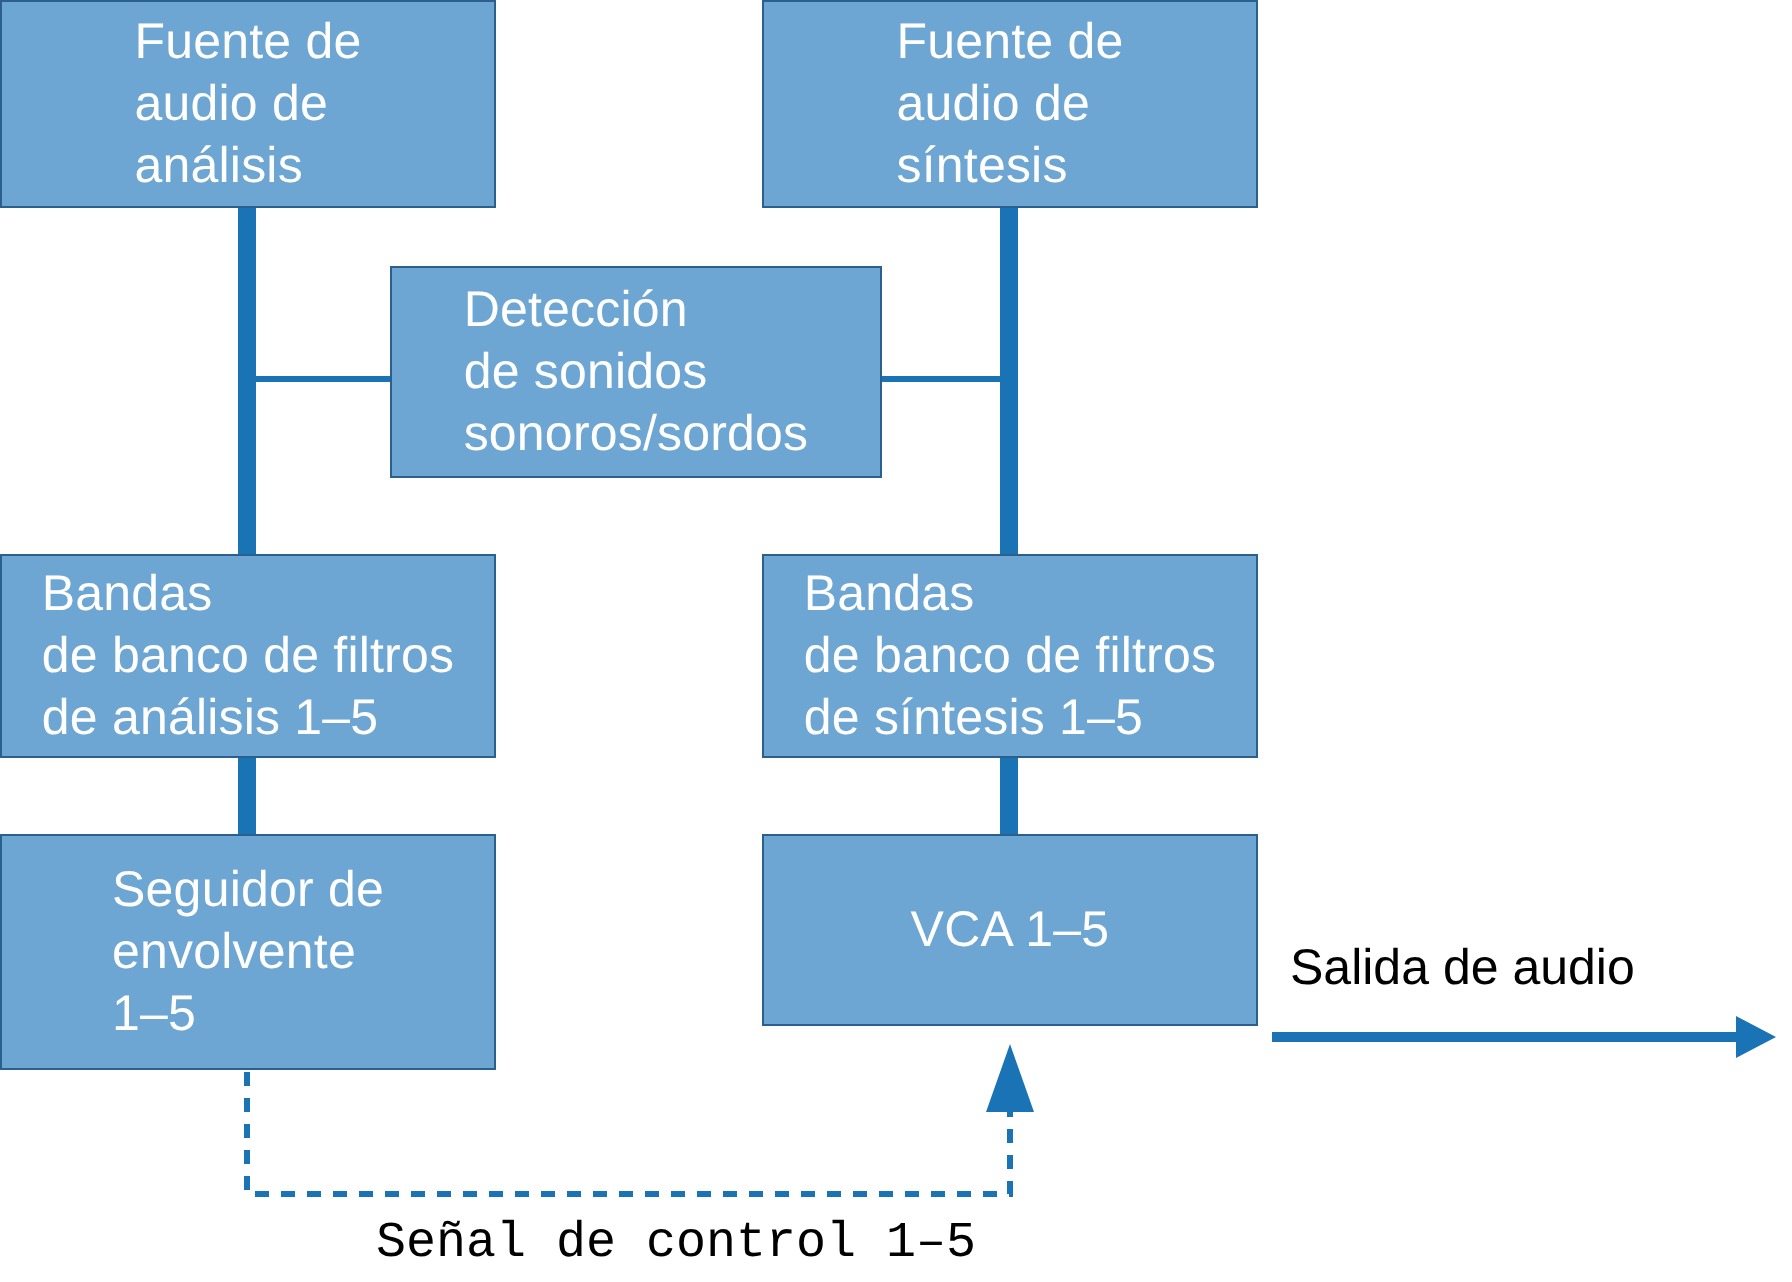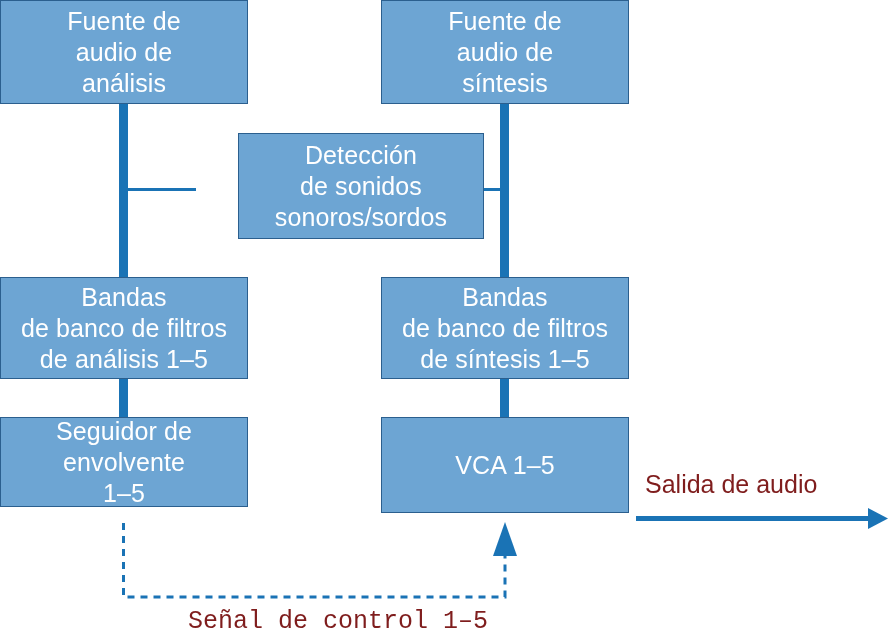--- a/index.html
+++ b/index.html
@@ -22,39 +22,39 @@
     height: 641px;
   }
   .node {
     position: absolute;
     background: #6da5d3;
     border: 1px solid #2b5f8e;
     color: #ffffff;
     display: flex;
     align-items: center;
     justify-content: center;
-    text-align: center;
+    text-align: left;
     font-size: 25px;
     line-height: 1.24;
     box-sizing: border-box;
     z-index: 3;
     white-space: pre-line;
     letter-spacing: 0.1px;
   }
   .connector {
     position: absolute;
     background: #1a73b5;
     z-index: 1;
   }
   .thin {
     background: #1a73b5;
   }
   .label {
     position: absolute;
-    color: #7f1d1d;
+    color: #000000;
     font-size: 25px;
     white-space: nowrap;
     z-index: 4;
   }
   .dashed-path {
     position: absolute;
     left: 0;
     top: 0;
     z-index: 2;
     pointer-events: none;
@@ -81,33 +81,33 @@
   <div class="connector thin" style="left:440px; top:188px; width:65px; height:3px;"></div>
 
   <div class="node" style="left:0px; top:0px; width:248px; height:104px;">Fuente de
 audio de
 análisis</div>
 
   <div class="node" style="left:381px; top:0px; width:248px; height:104px;">Fuente de
 audio de
 síntesis</div>
 
-  <div class="node" style="left:195px; top:133px; width:246px; height:106px;margin-left:43px;">Detección
+  <div class="node" style="left:195px; top:133px; width:246px; height:106px;">Detección
 de sonidos
 sonoros/sordos</div>
 
   <div class="node" style="left:0px; top:277px; width:248px; height:102px;">Bandas
 de banco de filtros
 de análisis 1–5</div>
 
   <div class="node" style="left:381px; top:277px; width:248px; height:102px;">Bandas
 de banco de filtros
 de síntesis 1–5</div>
 
-  <div class="node" style="left:0px; top:417px; width:248px; height:90px;">Seguidor de
+  <div class="node" style="left:0px; top:417px; width:248px; height:118px;">Seguidor de
 envolvente
 1–5</div>
 
   <div class="node" style="left:381px; top:417px; width:248px; height:96px;">VCA 1–5</div>
 
   <svg class="dashed-path" width="896" height="641">
     <polyline points="123.5,523 123.5,597 505,597 505,556" fill="none" stroke="#1a73b5" stroke-width="3" stroke-dasharray="7,6"></polyline>
     <polygon points="505,522 493,556 517,556" fill="#1a73b5"></polygon>
   </svg>
 

